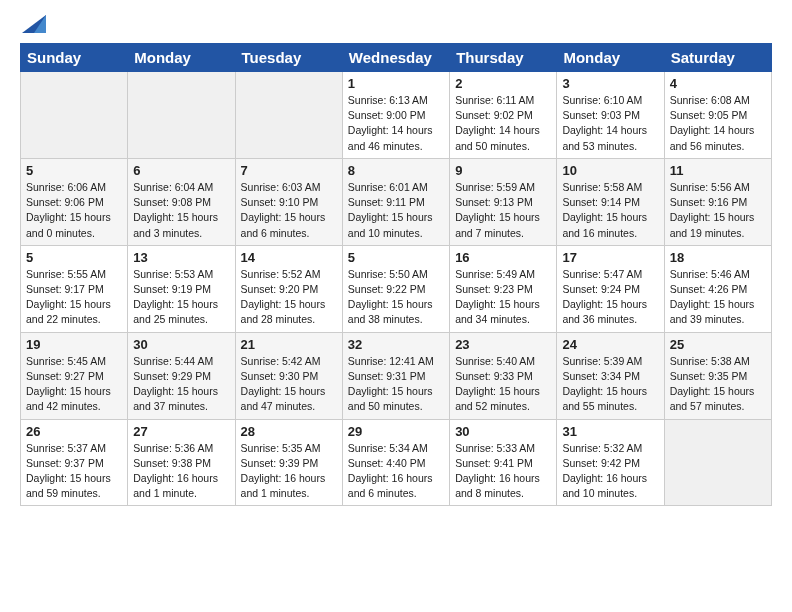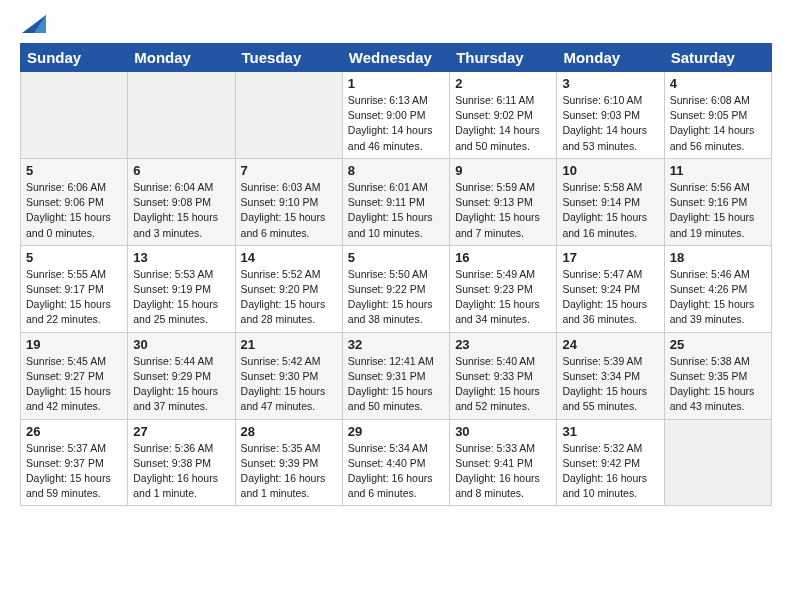--- a/index.html
+++ b/index.html
@@ -234,21 +234,21 @@
             <div class="day-info">Sunrise: 5:39 AM</div>
             <div class="day-info">Sunset: 3:34 PM</div>
             <div class="day-info">Daylight: 15 hours</div>
             <div class="day-info">and 55 minutes.</div>
           </td>
           <td>
             <div class="day-num">25</div>
             <div class="day-info">Sunrise: 5:38 AM</div>
             <div class="day-info">Sunset: 9:35 PM</div>
             <div class="day-info">Daylight: 15 hours</div>
-            <div class="day-info">and 43 minutes.</div>
+            <div class="day-info">and 57 minutes.</div>
           </td>
         </tr>
         <tr>
           <td>
             <div class="day-num">26</div>
             <div class="day-info">Sunrise: 5:37 AM</div>
             <div class="day-info">Sunset: 9:37 PM</div>
             <div class="day-info">Daylight: 15 hours</div>
             <div class="day-info">and 59 minutes.</div>
           </td>

